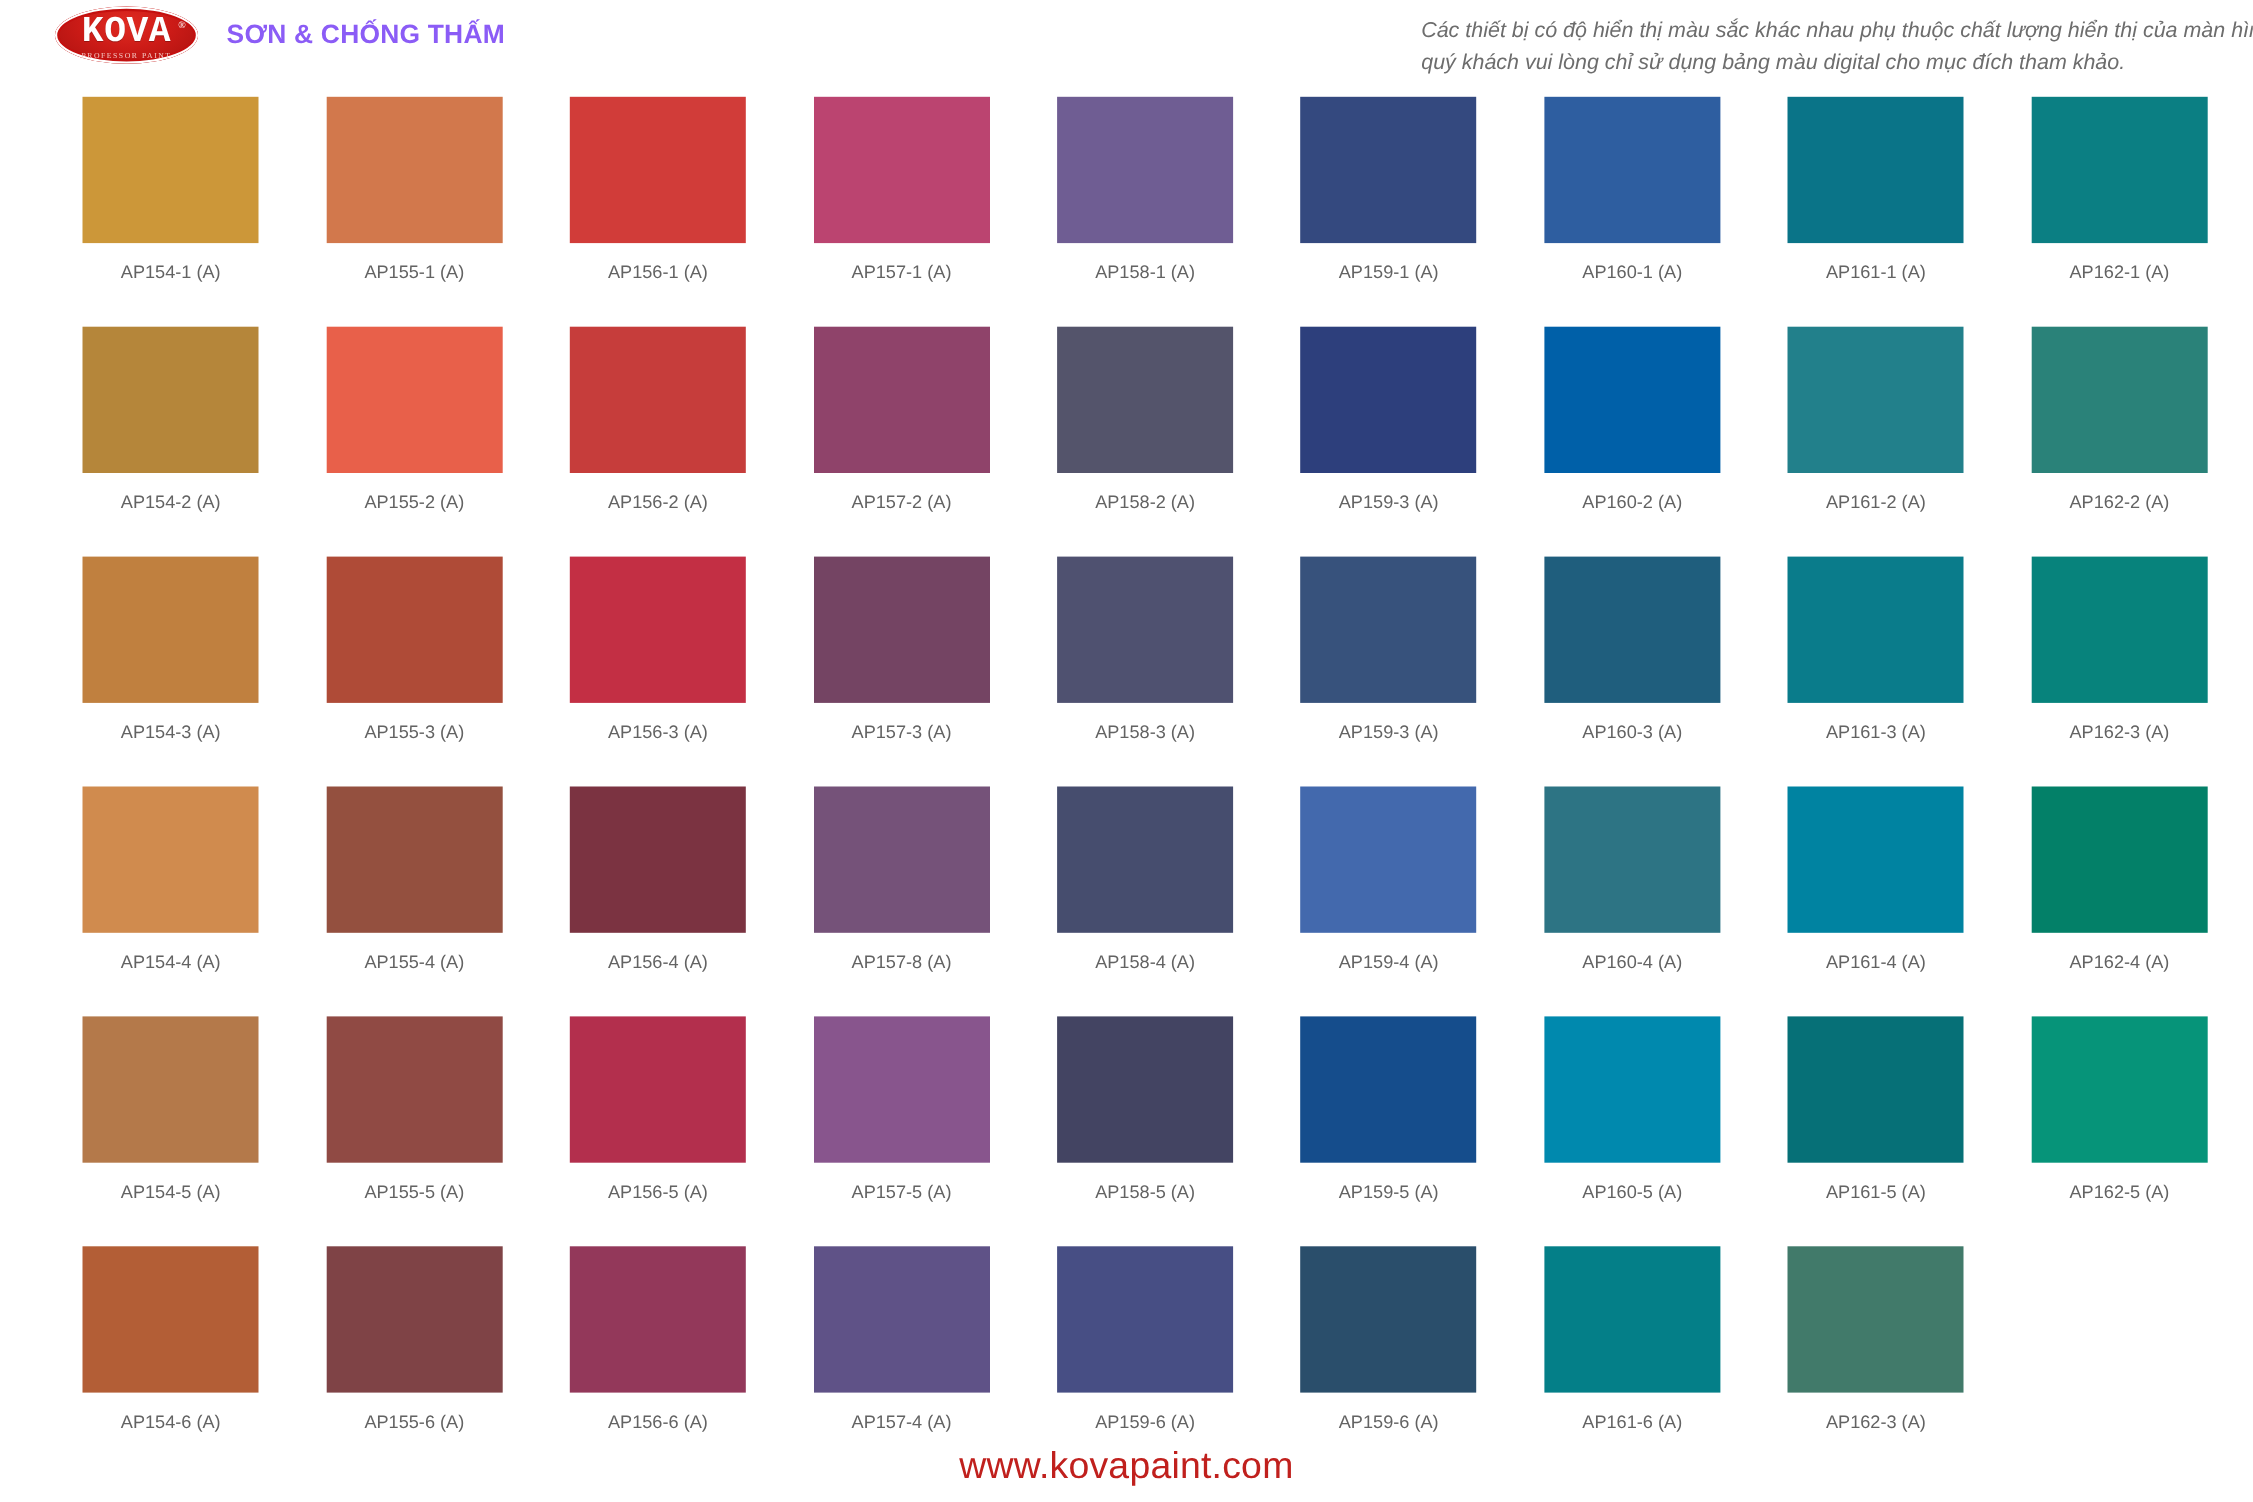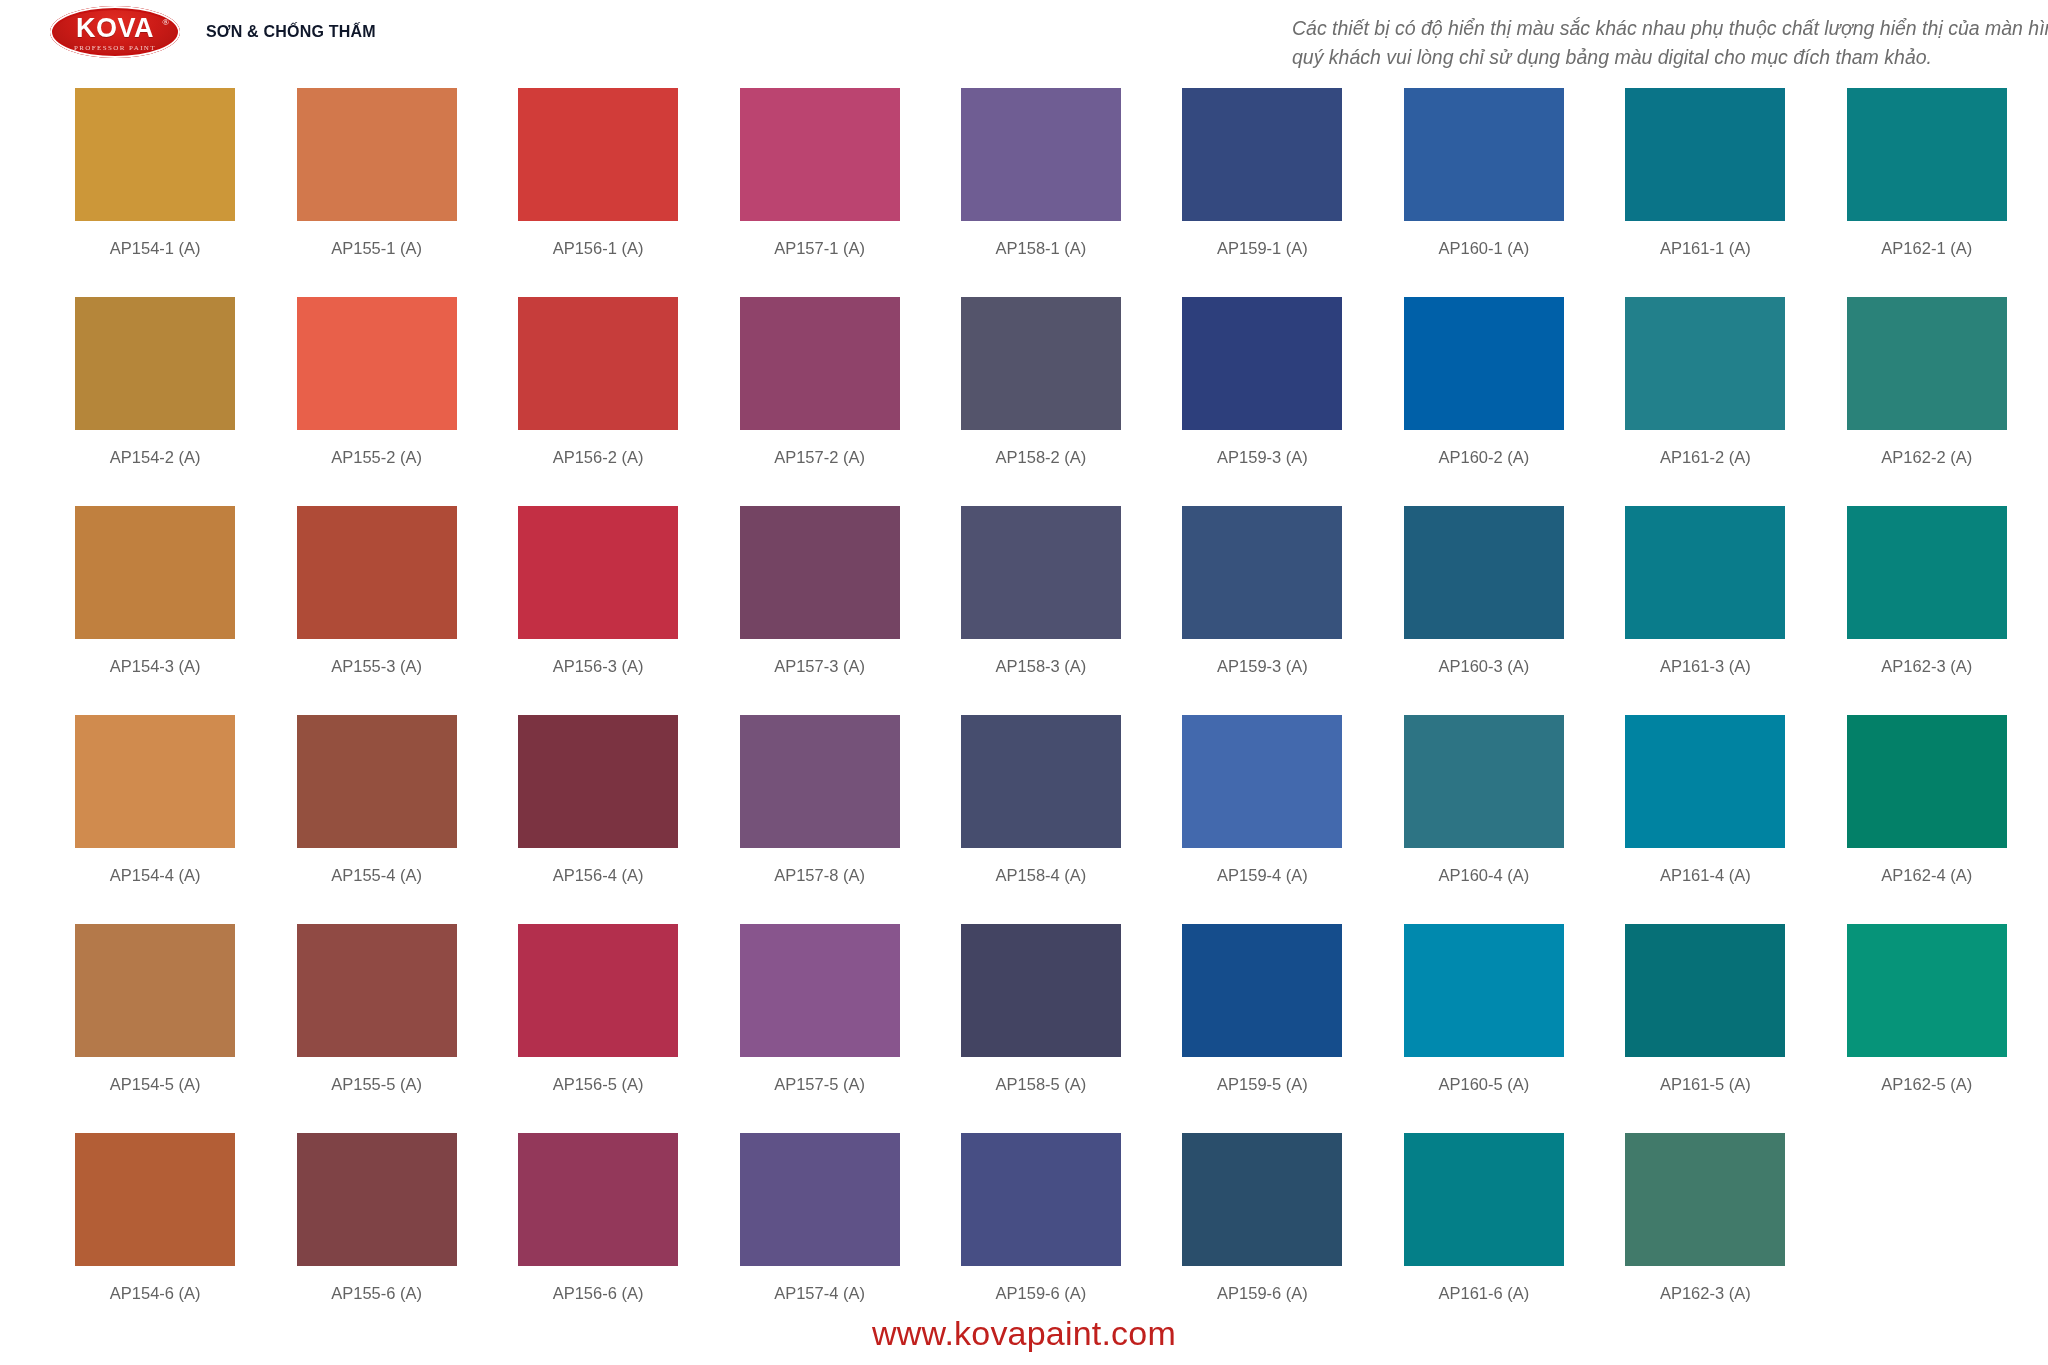--- a/index.html
+++ b/index.html
@@ -51,22 +51,22 @@
     background: radial-gradient(ellipse at 50% 30%, #e02b22 0%, #cc1b17 45%, #a8110f 100%);
     box-shadow: inset 0 0 0 2px #ffffff, inset 0 0 0 4px #c4100f;
     display: flex;
     flex-direction: column;
     align-items: center;
     justify-content: center;
     overflow: hidden;
   }
   .logo-word {
     color: #ffffff;
-    font-family: Liberation Sans, sans-serif;
-    font-size: 27px;
+    font-family: Liberation Mono, monospace;
+    font-size: 33px;
     font-weight: 700;
     letter-spacing: 0.5px;
     line-height: 1;
     margin-top: 2px;
     position: relative;
     text-shadow: 0 1px 0 rgba(0,0,0,0.25);
   }
   .logo-reg {
     position: absolute;
     font-size: 9px;
@@ -79,22 +79,22 @@
     color: #f6c9c6;
     font-family: "Liberation Serif", serif;
     font-size: 7px;
     letter-spacing: 1.4px;
     line-height: 1;
     margin-top: 3px;
     white-space: nowrap;
   }
 
   .tagline {
-    color: #0f172a;
-    font-size: 16px;
+    color: #8b5cf6;
+    font-size: 24px;
     font-weight: 700;
     letter-spacing: 0.2px;
     margin-left: 26px;
     white-space: nowrap;
   }
 
   .disclaimer {
     padding-right: 56px;
     padding-top: 14px;
     text-align: left;

